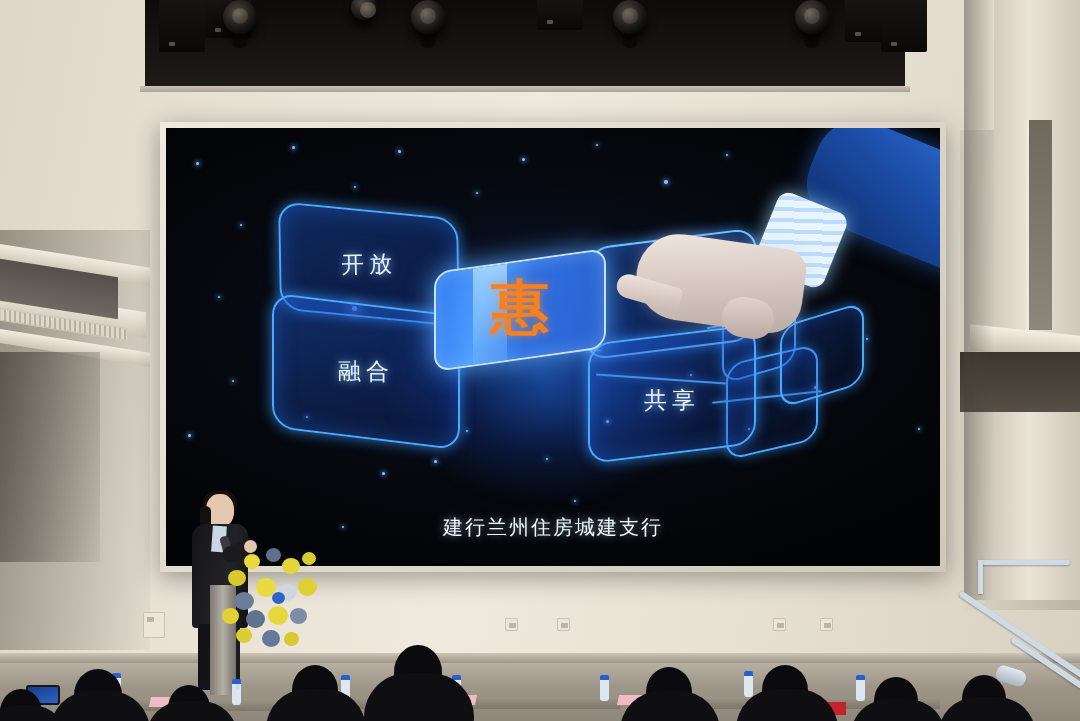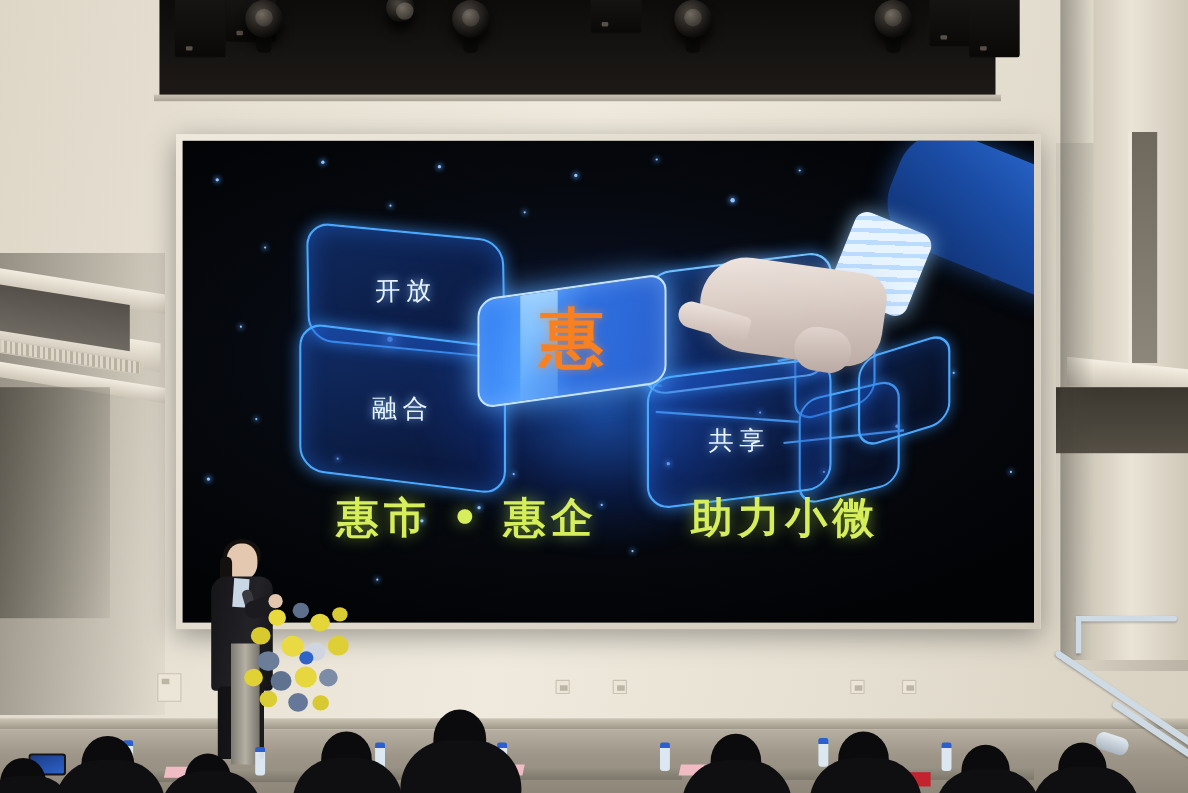--- a/index.html
+++ b/index.html
@@ -428,25 +428,22 @@
       <div class="card-center">
         <span class="hui-glyph">惠</span>
       </div>
 
       <div class="sleeve"></div>
       <div class="cuff"></div>
       <div class="hand"></div>
       <div class="knuckle"></div>
       <div class="finger"></div>
 
-      <div class="slide-title">
-        <span>惠市 • 惠企</span>
-        <span>助力小微</span>
-      </div>
       <div class="slide-sub">
+        <span>建行兰州住房城建支行</span>
       </div>
 
     </div>
   </div>
 
   <div class="outlet" style="left:505px; top:618px;"></div>
   <div class="outlet" style="left:557px; top:618px;"></div>
   <div class="outlet" style="left:773px; top:618px;"></div>
   <div class="outlet" style="left:820px; top:618px;"></div>
   <div class="outlet" style="left:143px; top:612px;width:22px;height:26px;"></div>

